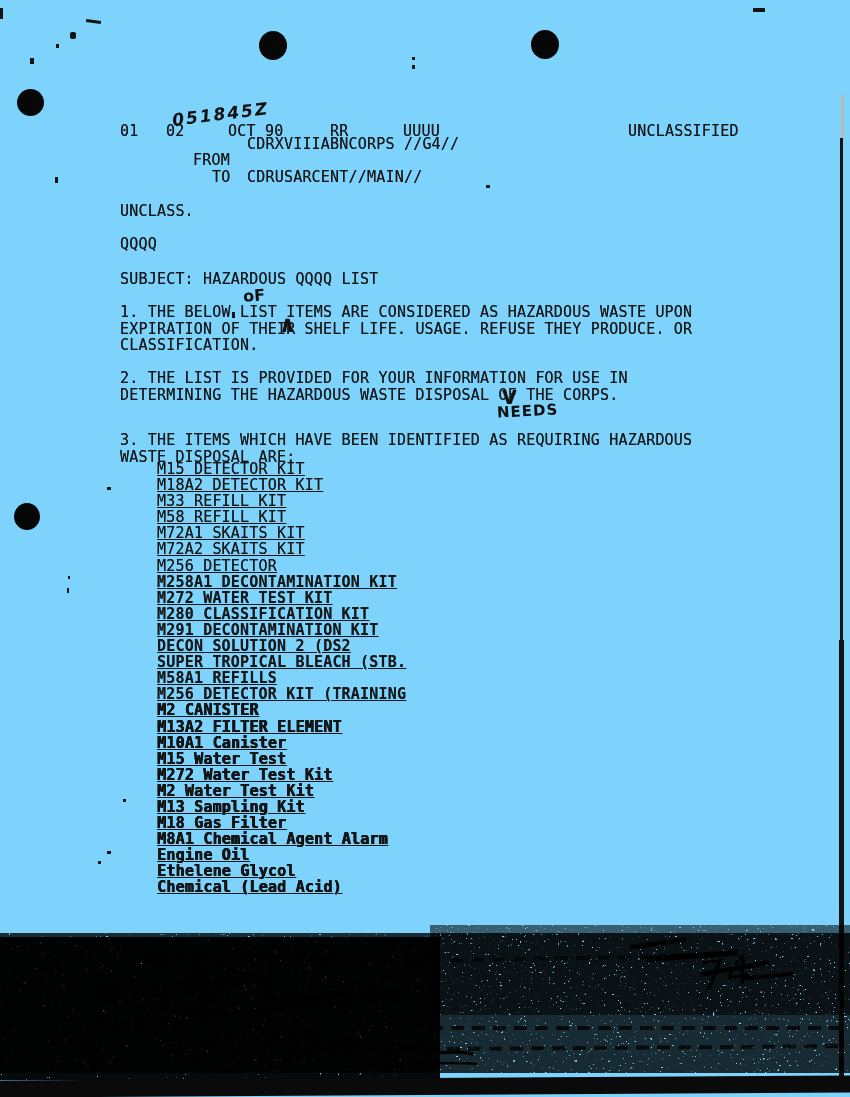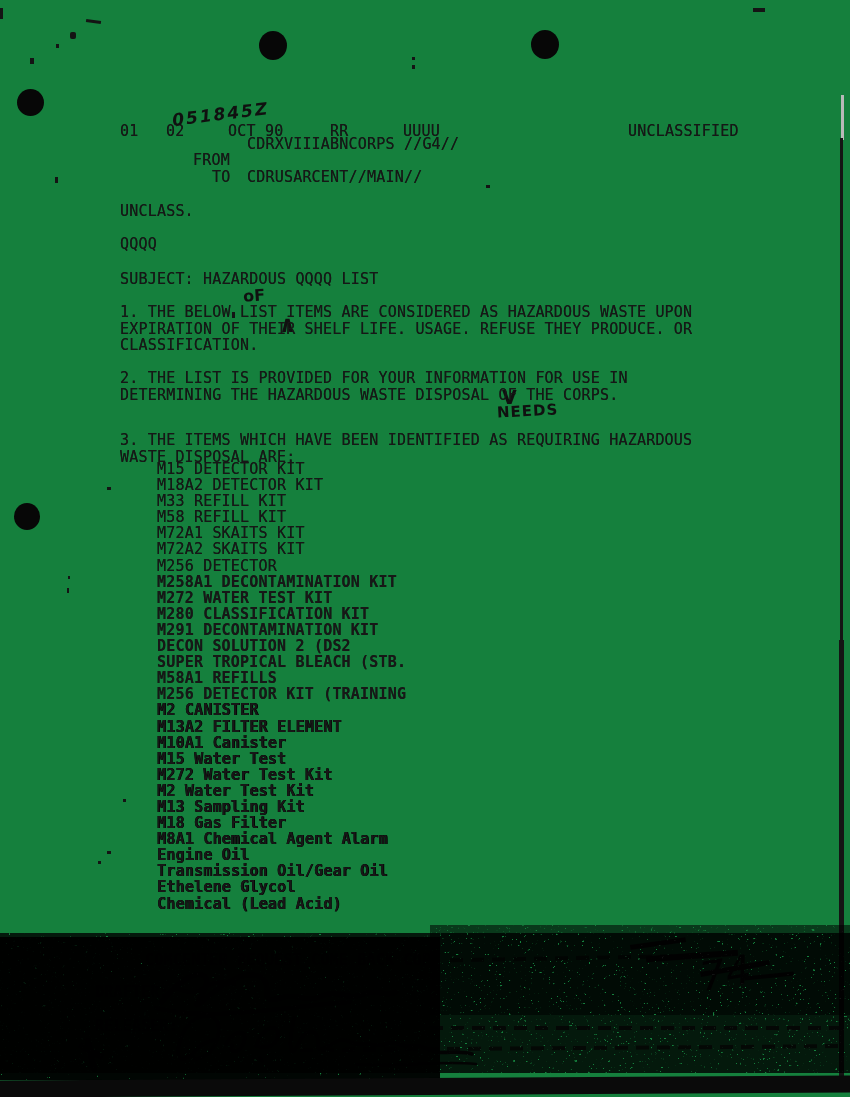--- a/index.html
+++ b/index.html
@@ -1,24 +1,24 @@
 <!DOCTYPE html>
 <html><head>
 <meta charset="utf-8">
 <style>
   html,body{margin:0;padding:0;background:#e8e8e8;}
-  .page{position:relative;width:850px;height:1097px;background:#15803d;overflow:hidden;
+  .page{position:relative;width:850px;height:1097px;background:#7dd3fc;overflow:hidden;
         font-family:"DejaVu Sans Mono",monospace;color:#171717;}
   .t{position:absolute;font-size:15px;line-height:16.5px;letter-spacing:.2px;
      white-space:pre-line;text-shadow:0 0 .4px rgba(10,10,10,.7);}
   .bold{font-weight:bold;}
   .hand{position:absolute;font-family:"DejaVu Sans",sans-serif;font-weight:bold;color:#101010;}
   .speck{position:absolute;background:#141414;}
   .hole{position:absolute;background:#070707;border-radius:50%;}
-  .list{position:absolute;left:157px;top:461px;font-size:15px;line-height:16.1px;letter-spacing:.2px;}
+  .list{position:absolute;left:157px;top:461px;font-size:15px;line-height:16.1px;letter-spacing:.2px;text-decoration:underline;}
   .list .li{height:16.1px;white-space:pre;}
   .w1{text-shadow:0 0 .4px rgba(10,10,10,.75);}
   .w2{font-weight:bold;text-shadow:0 0 .3px rgba(10,10,10,.6);}
   .w3{font-weight:bold;text-shadow:.6px 0 0 #000,0 0 .5px #000;}
   .smear{position:absolute;background:repeating-linear-gradient(90deg,#151515 0 13px,transparent 13px 21px);}
   .bar{position:absolute;background:#0a0a0a;}
   svg{position:absolute;overflow:visible;}
 </style>
 </head>
 <body>
@@ -105,21 +105,20 @@
       <div class="li w3">M2 CANISTER</div>
       <div class="li w3">M13A2 FILTER ELEMENT</div>
       <div class="li w3">M10A1 Canister</div>
       <div class="li w3">M15 Water Test</div>
       <div class="li w3">M272 Water Test Kit</div>
       <div class="li w3">M2 Water Test Kit</div>
       <div class="li w3">M13 Sampling Kit</div>
       <div class="li w3">M18 Gas Filter</div>
       <div class="li w3">M8A1 Chemical Agent Alarm</div>
       <div class="li w3">Engine Oil</div>
-      <div class="li w3">Transmission Oil/Gear Oil</div>
       <div class="li w3">Ethelene Glycol</div>
       <div class="li w3">Chemical (Lead Acid)</div>
     </div>
 
   <span class="t bold" style="left:145px;top:952px;">COMCENTER REQUEST COME BACK COPY</span>
   <span class="t bold" style="left:95px;top:984px;">DRAFTER:</span>
   <span class="t bold" style="left:95px;top:1018px;">RELEASER:</span>
 
   <span class="hand" style="left:700px;top:950px;font-size:40px;font-weight:normal;font-style:italic;transform:rotate(-10deg);">74</span>
 

